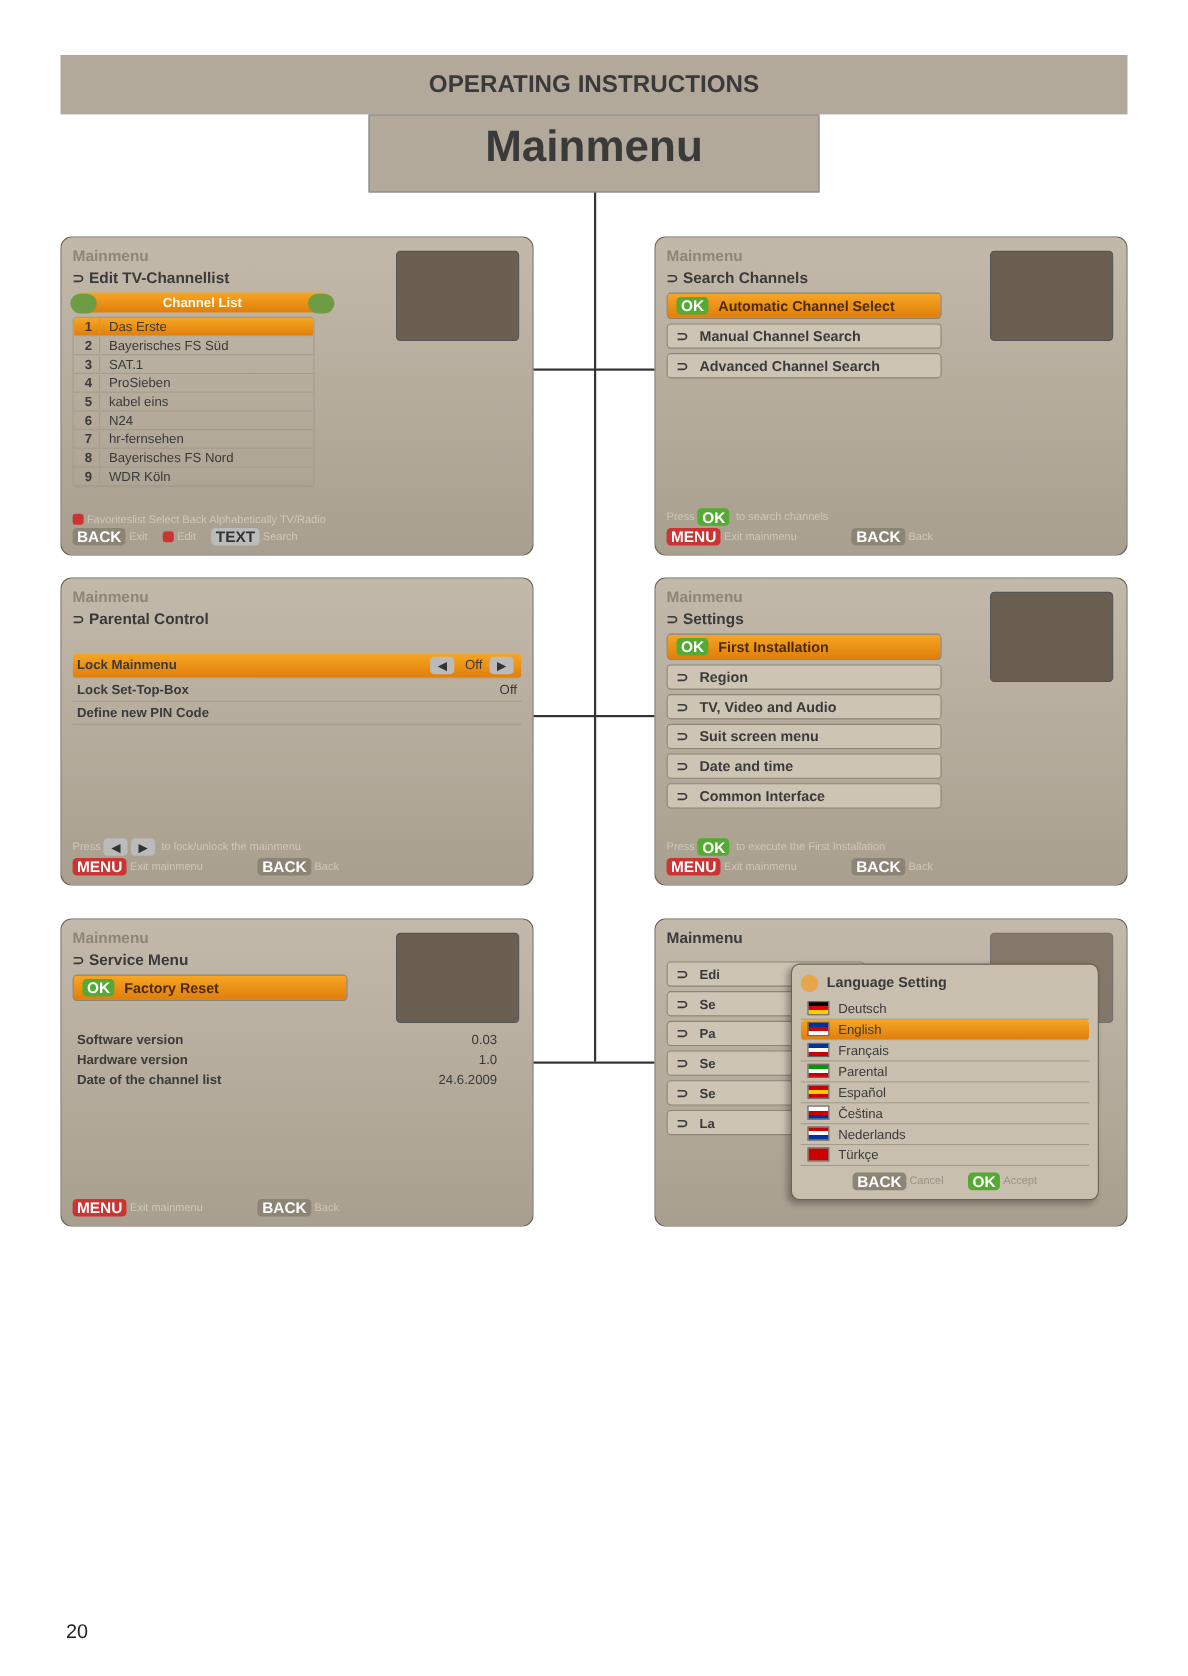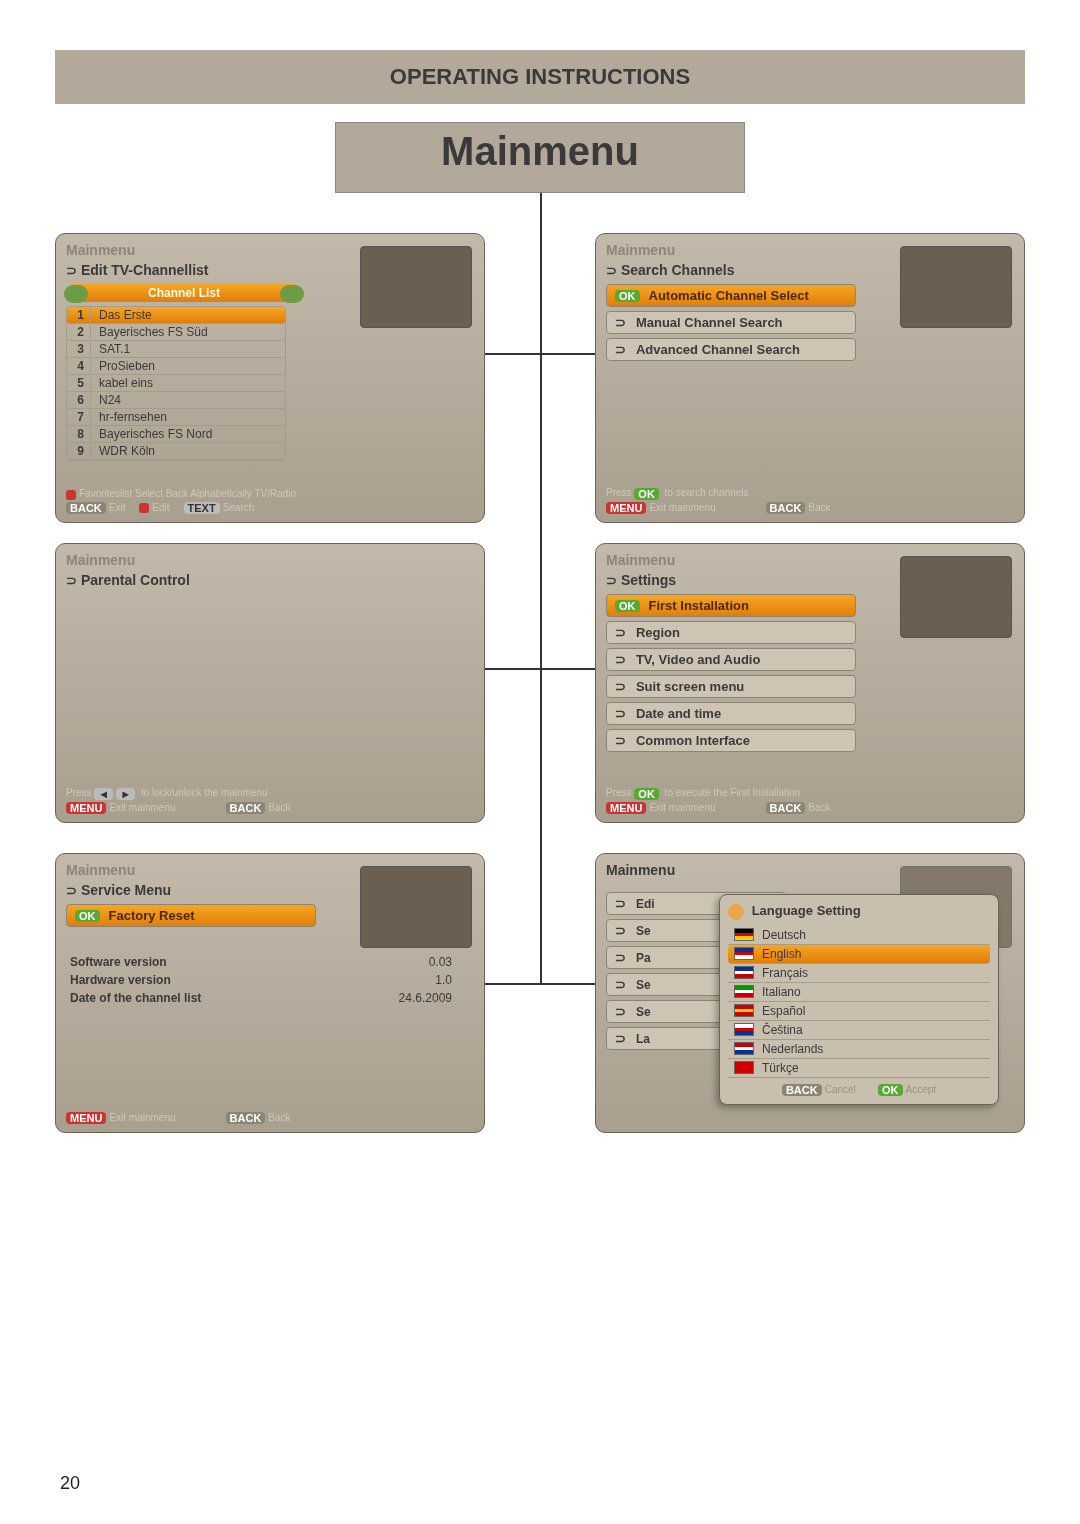--- a/index.html
+++ b/index.html
@@ -16,21 +16,20 @@
   }
   .header-bar {
     background: #b3a99b;
     height: 54px;
     display: flex;
     align-items: center;
     justify-content: center;
     font-weight: bold;
     font-size: 22px;
     color: #3a3a3a;
-    margin-bottom: 18px;
   }
   .section-bar {
     background: #d6d2cb;
     height: 36px;
     display: flex;
     align-items: center;
     padding-left: 8px;
     font-weight: bold;
     font-size: 19px;
     color: #3a3a3a;
@@ -187,21 +186,21 @@
     position: absolute;
     bottom: 8px;
     left: 10px;
     right: 10px;
     font-size: 10px;
     color: #cfc7b8;
   }
   .footer-hints .row { margin-top: 2px; }
   .dot { display:inline-block; width:10px; height:10px; border-radius:3px; margin-right:3px; vertical-align:middle; }
   .dot.red{background:#c33;}
-  .badge { display:inline-block; background:#bbb; color:#333; border-radius:4px; padding:0 4px; font-size:11px; font-weight:bold; margin-right:3px; vertical-align:middle; }
+  .badge { display:inline-block; background:#bbb; color:#333; border-radius:4px; padding:0 4px; font-size:14px; font-weight:bold; margin-right:3px; vertical-align:middle; }
   .badge.back{background:#8c8575;color:#fff;}
   .badge.menu{background:#c33;color:#fff;}
   .badge.ok{background:#5a3;color:#fff;}
   .setting-row {
     display:flex; justify-content:space-between;
     border-bottom:1px solid #a59c8c;
     padding:3px 4px; font-size:12px;
   }
   .setting-row.sel {
     background: linear-gradient(#f6a624,#e07e0b);
@@ -329,20 +328,34 @@
         <div class="row"><span class="badge menu">MENU</span><span>Exit mainmenu</span>
           &nbsp;&nbsp;&nbsp;&nbsp;&nbsp;&nbsp;&nbsp;&nbsp;&nbsp;&nbsp;&nbsp;&nbsp;&nbsp;&nbsp;&nbsp;&nbsp;
           <span class="badge back">BACK</span><span>Back</span></div>
       </div>
     </div>
 
     <div class="card" style="left:0; top:350px; height:280px">
       <div class="breadcrumb">Mainmenu</div>
       <div class="title-row"><span class="arrow-icon">⊃</span><span>Parental Control</span></div>
       <div style="height:18px"></div>
+      <div id="card3-rows">
+          <div class="setting-row sel">
+            <span style="font-weight:bold">Lock Mainmenu</span>
+            <span><span class="badge">◄</span>&nbsp;&nbsp;Off&nbsp;&nbsp;<span class="badge">►</span></span>
+          </div>
+          <div class="setting-row">
+            <span style="font-weight:bold">Lock Set-Top-Box</span>
+            <span>Off</span>
+          </div>
+          <div class="setting-row">
+            <span style="font-weight:bold">Define new PIN Code</span>
+            <span></span>
+          </div>
+        </div>
       <div class="footer-hints">
         <div class="row">Press <span class="badge">◄</span><span class="badge">►</span> to lock/unlock the mainmenu</div>
         <div class="row"><span class="badge menu">MENU</span><span>Exit mainmenu</span>
           &nbsp;&nbsp;&nbsp;&nbsp;&nbsp;&nbsp;&nbsp;&nbsp;&nbsp;&nbsp;&nbsp;&nbsp;&nbsp;&nbsp;&nbsp;&nbsp;
           <span class="badge back">BACK</span><span>Back</span></div>
       </div>
     </div>
 
     <div class="card" style="left:540px; top:350px; height:280px">
       <div class="breadcrumb">Mainmenu</div>
@@ -457,21 +470,21 @@
             <div class="lang-item sel">
               <span class="flag" style="background:linear-gradient(to bottom,#039 33%,#c00 33% 66%,#fff 66%)"></span>
               <span>English</span>
             </div>
             <div class="lang-item">
               <span class="flag" style="background:linear-gradient(to bottom,#039 33%,#fff 33% 66%,#c00 66%)"></span>
               <span>Français</span>
             </div>
             <div class="lang-item">
               <span class="flag" style="background:linear-gradient(to bottom,#090 33%,#fff 33% 66%,#c00 66%)"></span>
-              <span>Italiano</span>
+              <span>Parental</span>
             </div>
             <div class="lang-item">
               <span class="flag" style="background:linear-gradient(to bottom,#c00 33%,#fc0 33% 66%,#c00 66%)"></span>
               <span>Español</span>
             </div>
             <div class="lang-item">
               <span class="flag" style="background:linear-gradient(to bottom,#fff 33%,#c00 33% 66%,#039 66%)"></span>
               <span>Čeština</span>
             </div>
             <div class="lang-item">

